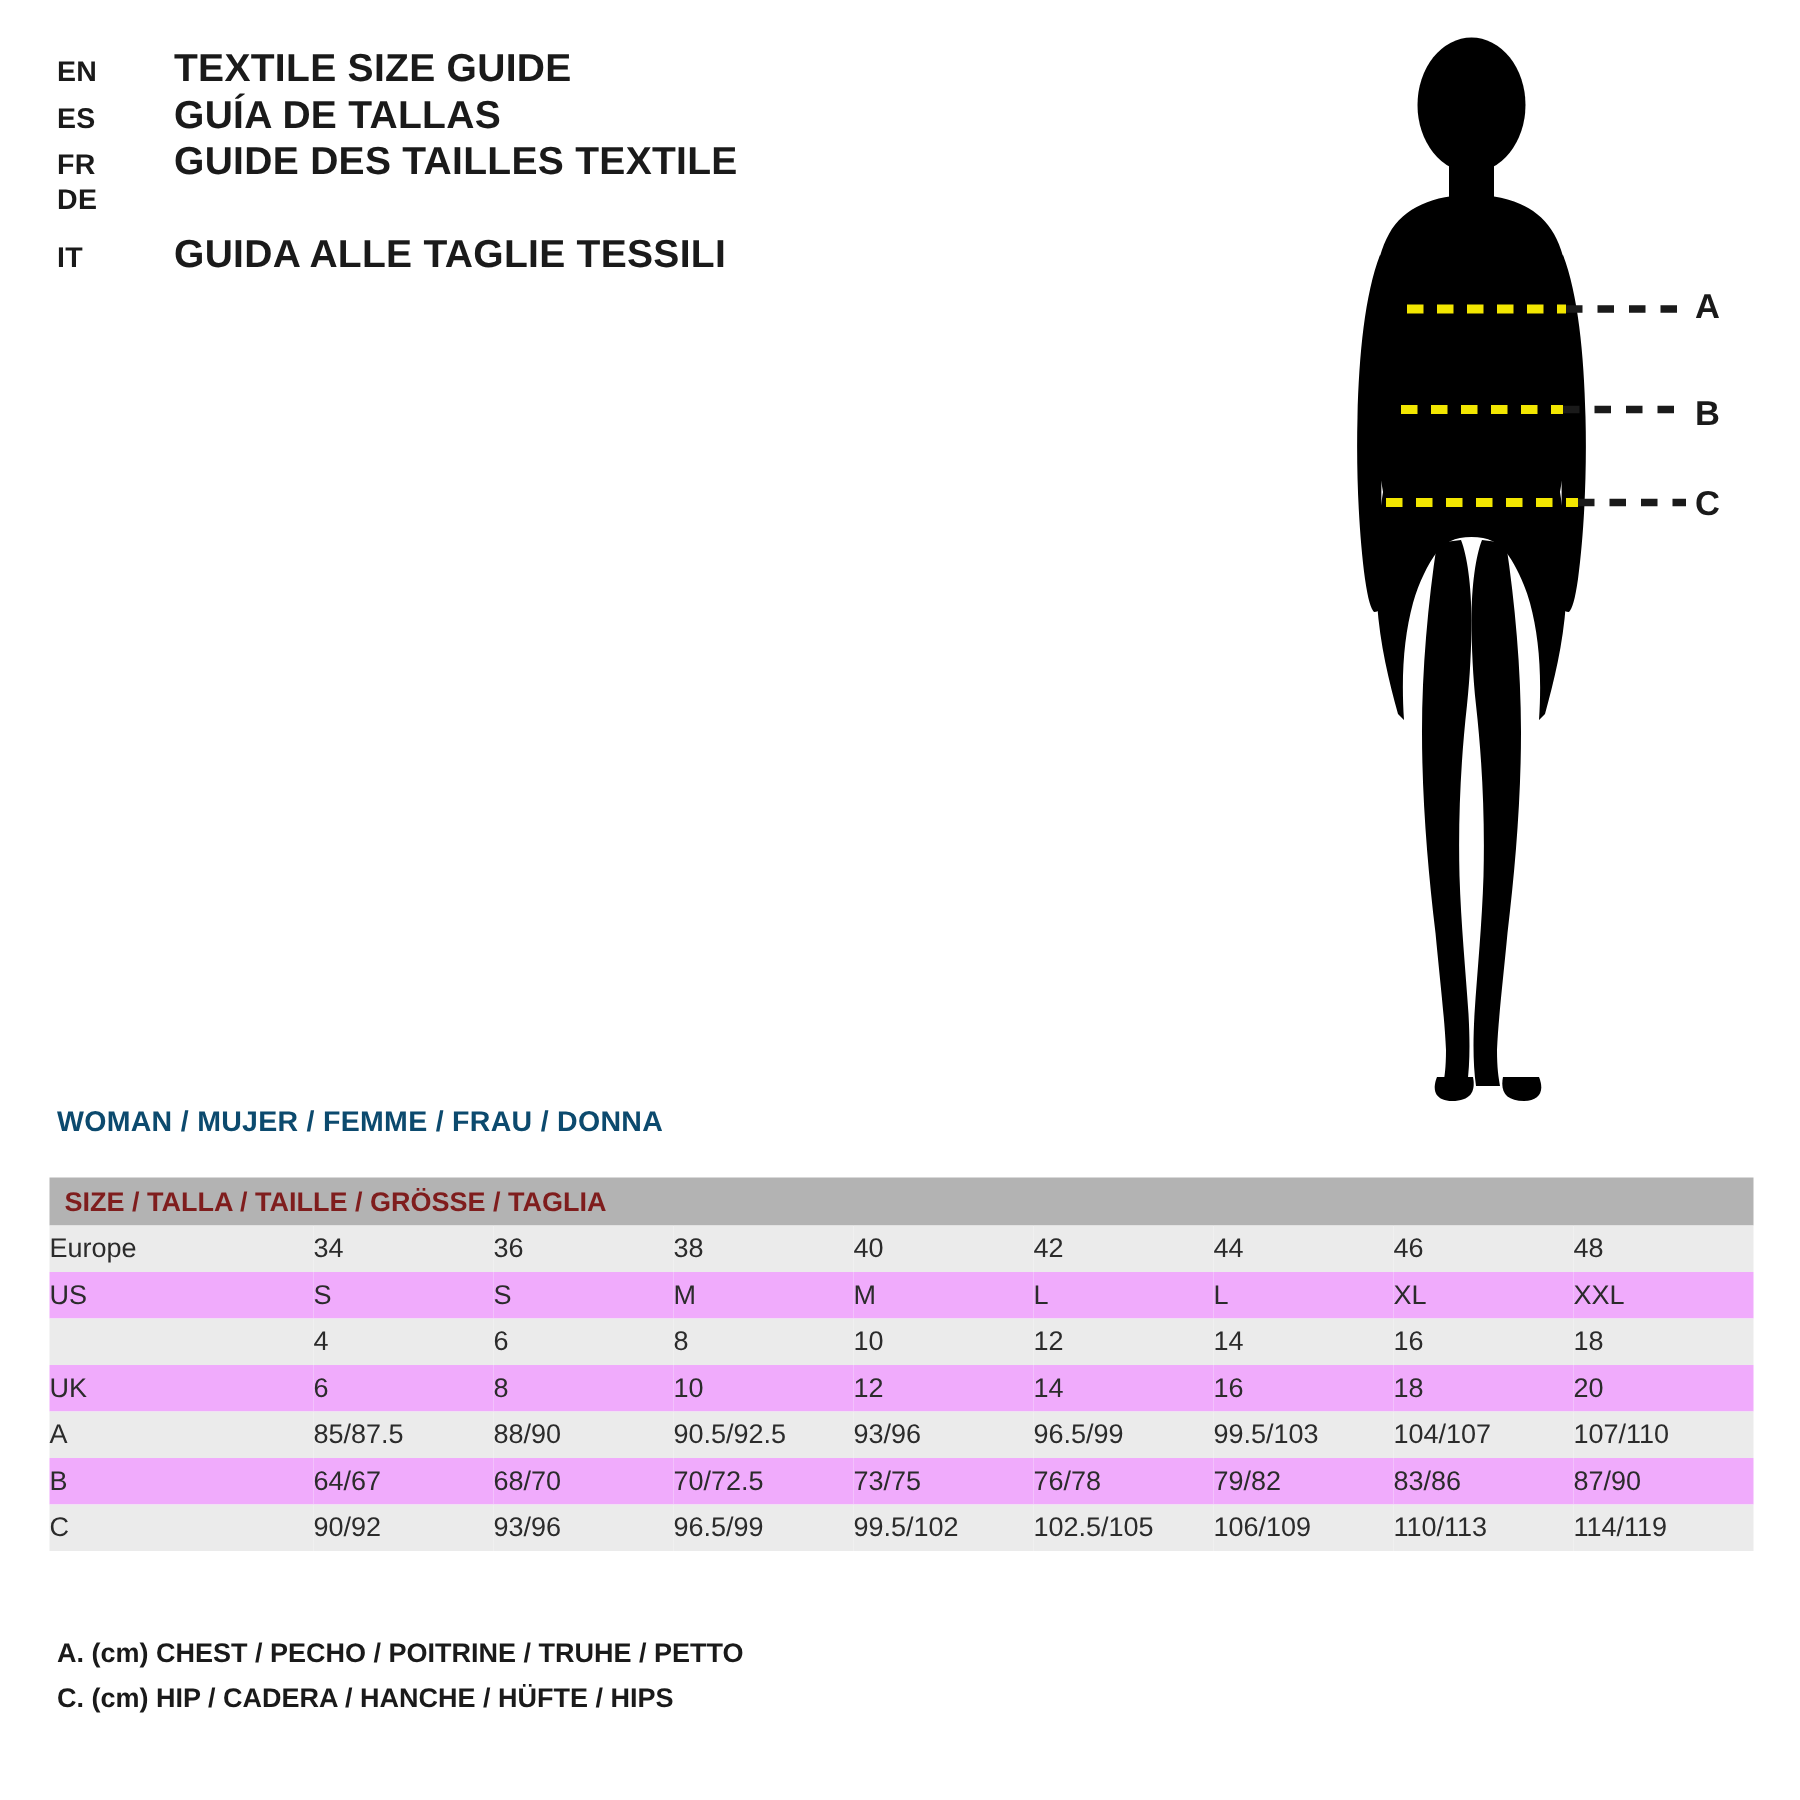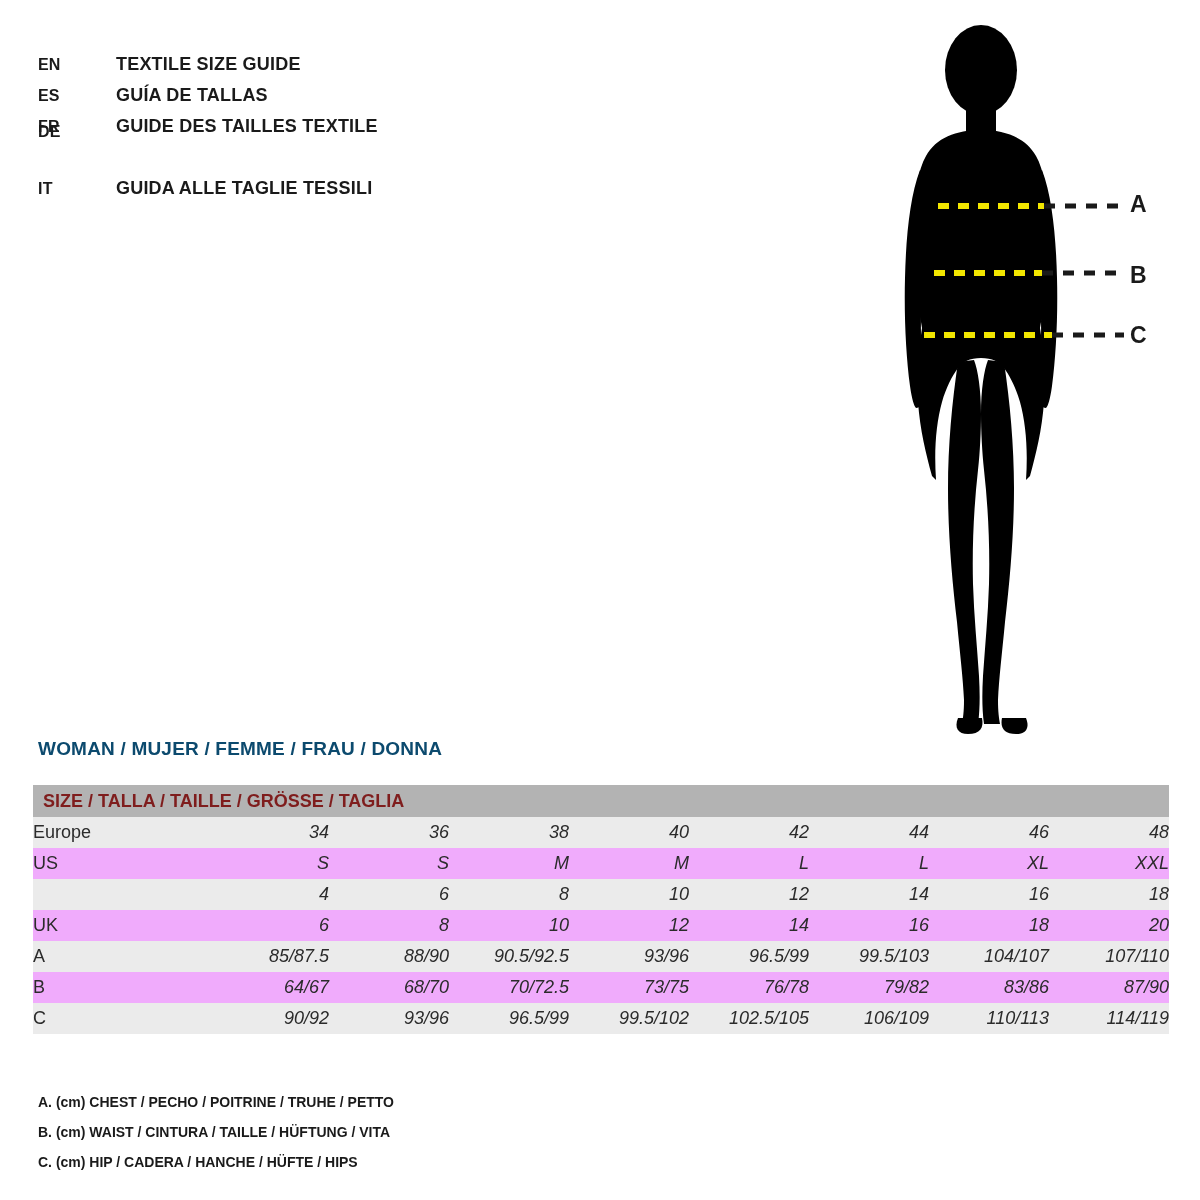--- a/index.html
+++ b/index.html
@@ -28,32 +28,31 @@
     top: 30px;
     width: 520px;
   }
   .lang-row {
     display: flex;
     align-items: baseline;
     height: 31px;
   }
   .lang-code {
     width: 78px;
-    font-size: 16px;
+    font-size: 19px;
     font-weight: bold;
     letter-spacing: 0.2px;
     color: #1a1a1a;
   }
   .lang-title {
-    font-size: 18px;
+    font-size: 26px;
     font-weight: bold;
     letter-spacing: 0.2px;
     color: #1a1a1a;
     white-space: nowrap;
-    margin-top: 24px;
   }
 
   
   .figure-wrap {
     position: absolute;
     left: 830px;
     top: 10px;
     width: 360px;
     height: 740px;
   }
@@ -106,34 +105,33 @@
   }
   .row-light { background: #ebebeb; }
   .row-dark  { background: #f0abfc; }
   .cell-label {
     text-align: left;
     padding-left: 10px;
     width: 176px;
     margin-left: 16px;
   }
   .cell-val {
-    text-align: right;
+    text-align: left;
     width: 120px;
-    font-style: italic;
   }
 
   
   .footnotes {
     position: absolute;
     left: 38px;
     top: 1087px;
     width: 900px;
   }
   .footnote {
-    font-size: 14px;
+    font-size: 18px;
     font-weight: bold;
     color: #1a1a1a;
     height: 30px;
     line-height: 30px;
     white-space: nowrap;
   }
 </style>
 </head>
 <body>
 
@@ -333,17 +331,16 @@
         <td class="cell-val">102.5/105</td>
         <td class="cell-val">106/109</td>
         <td class="cell-val">110/113</td>
         <td class="cell-val">114/119</td>
       </tr>
     </tbody>
   </table>
 
   <div class="footnotes">
     <div class="footnote">A. (cm) CHEST / PECHO / POITRINE / TRUHE / PETTO</div>
-    <div class="footnote">B. (cm) WAIST / CINTURA / TAILLE / HÜFTUNG / VITA</div>
     <div class="footnote">C. (cm) HIP / CADERA / HANCHE / HÜFTE / HIPS</div>
   </div>
 
 </div>
 
 </body></html>

